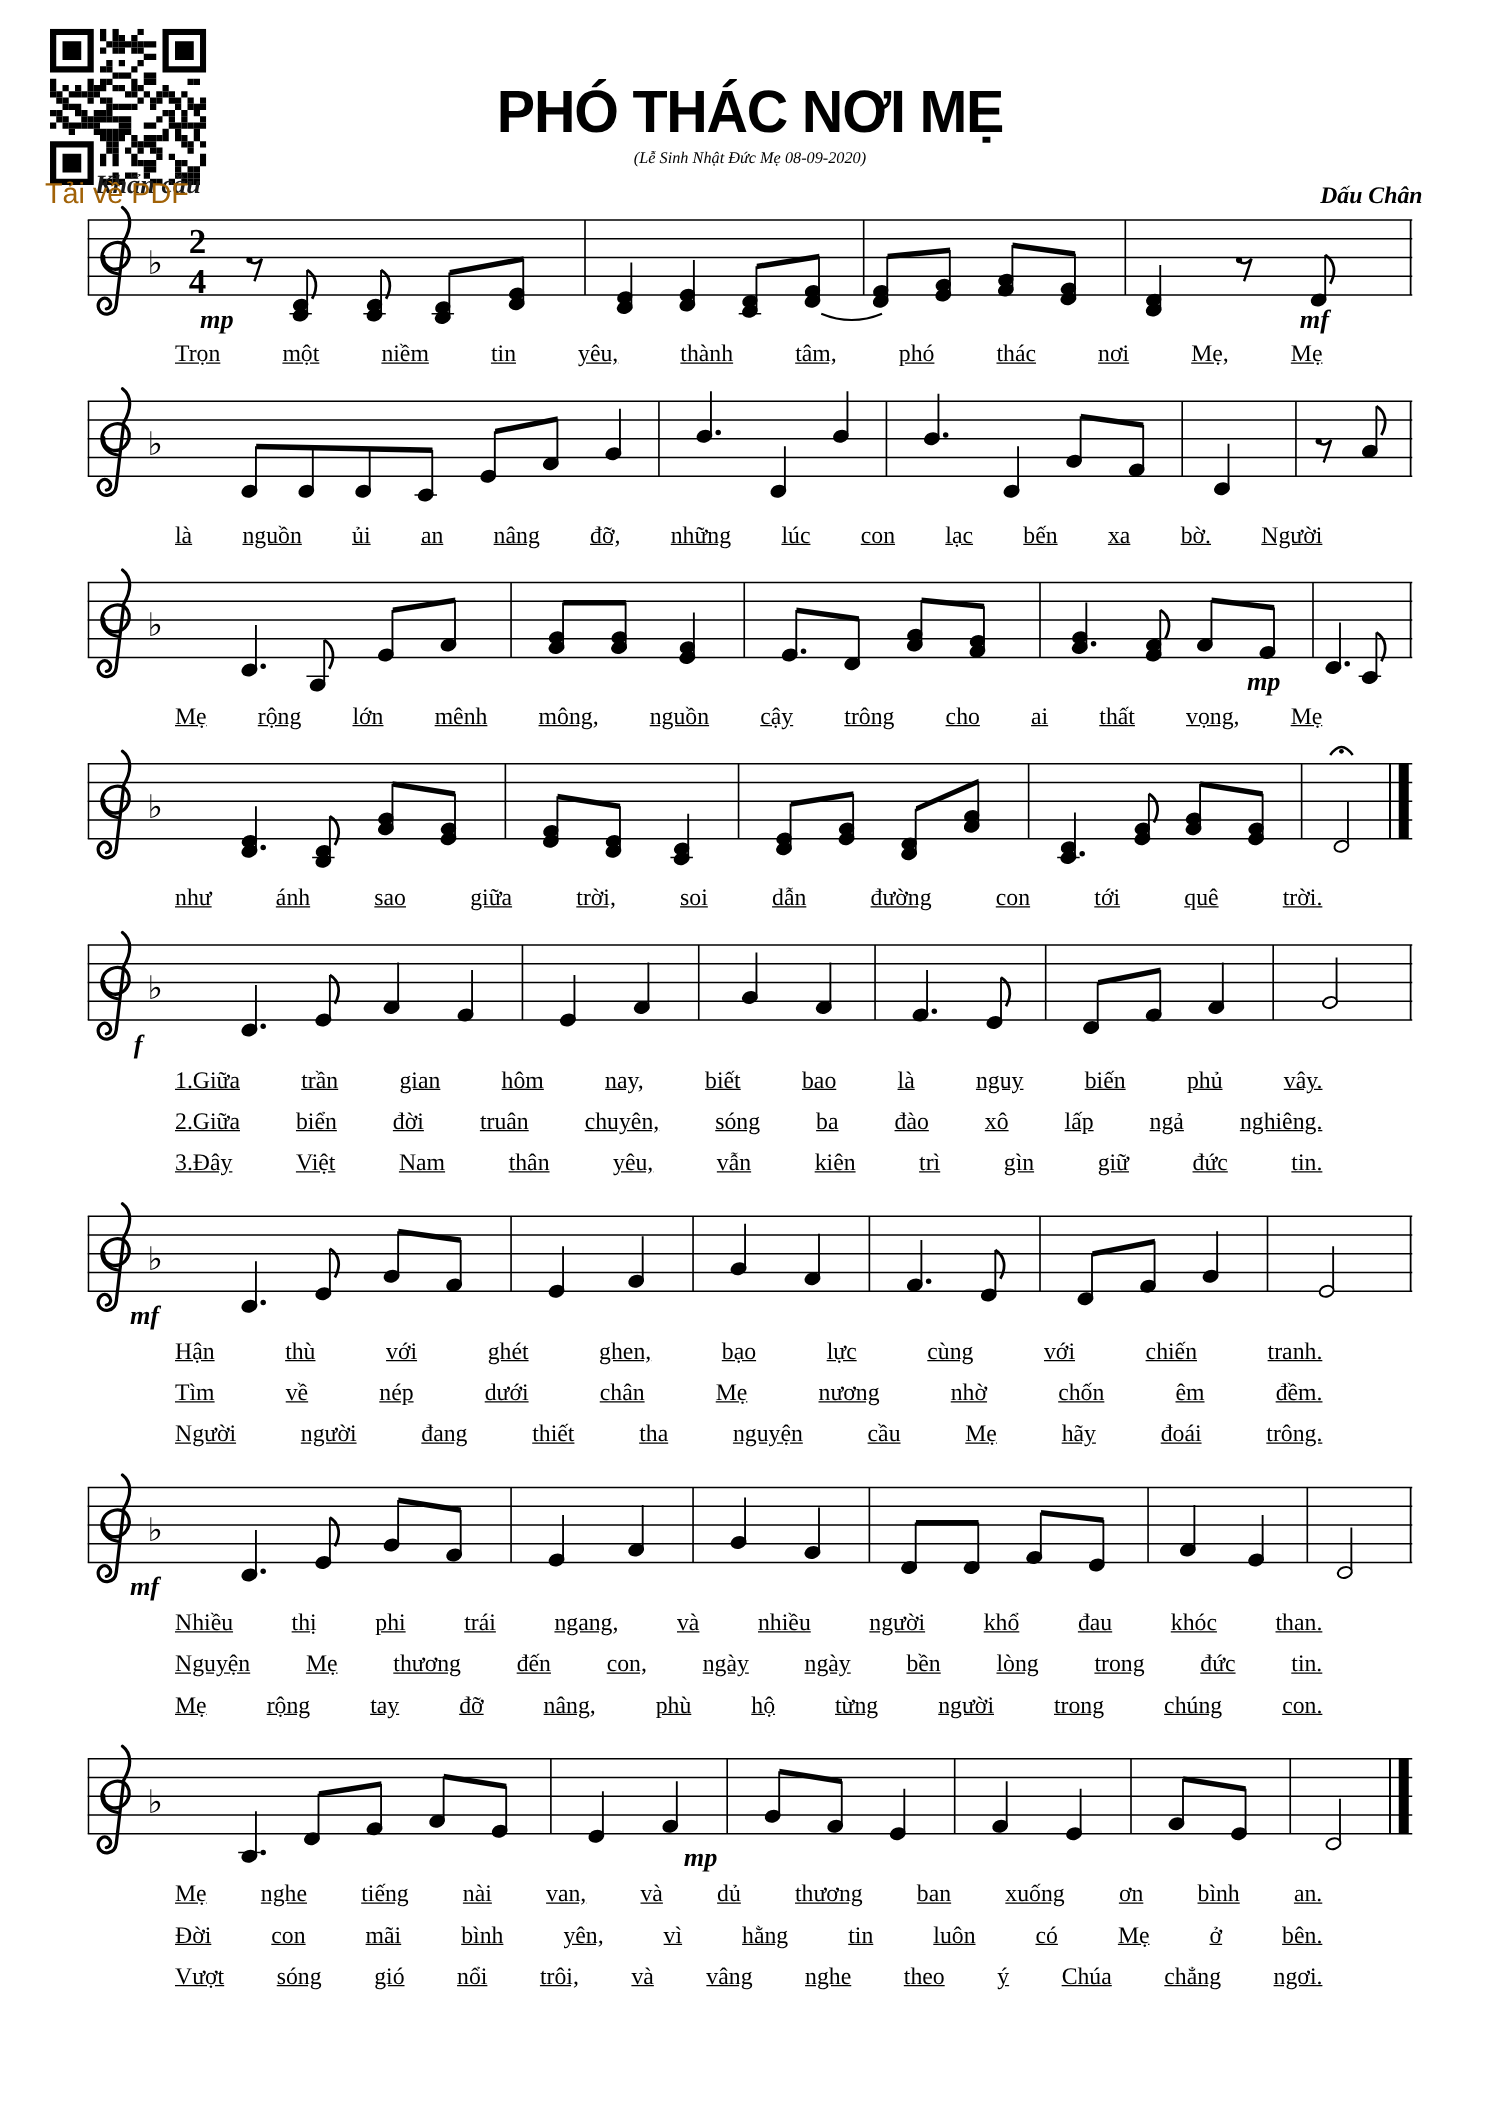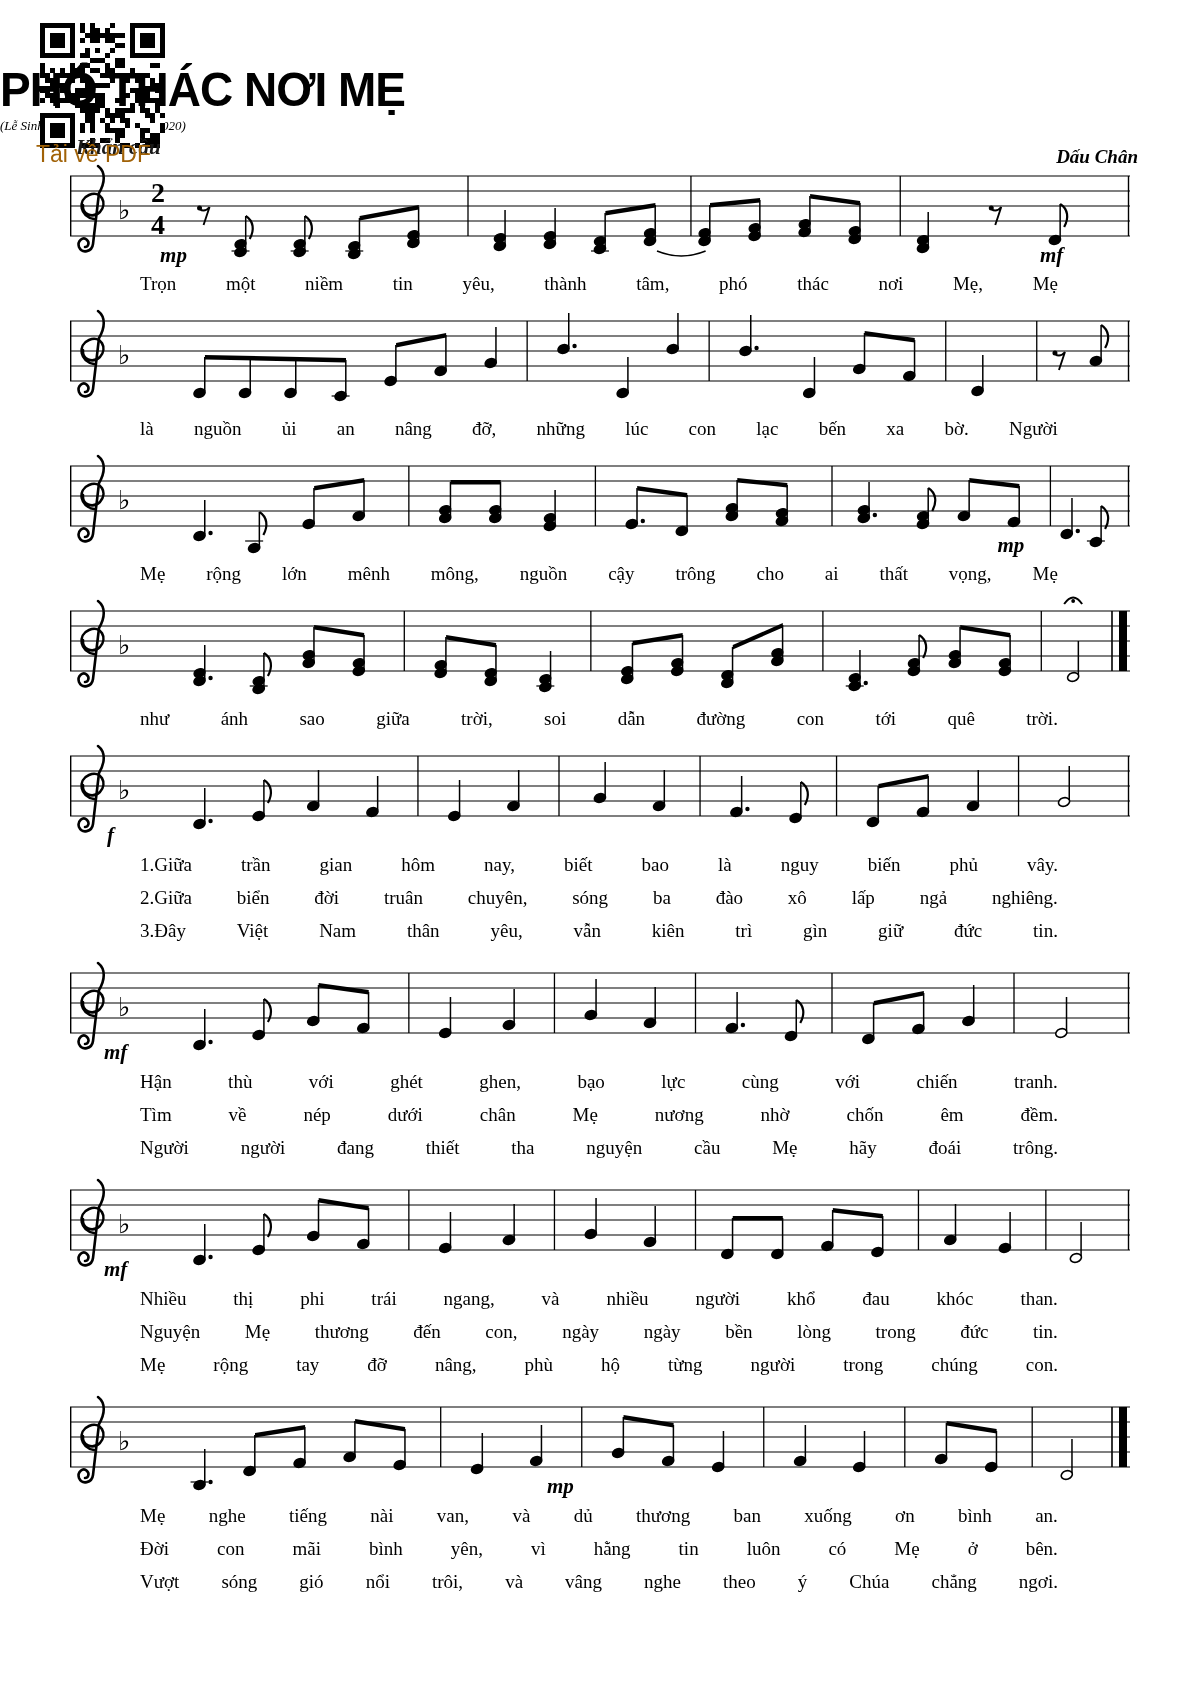--- a/index.html
+++ b/index.html
@@ -8,33 +8,33 @@
 
   
   .qr-block{position:absolute;left:40px;top:23px;width:200px;height:165px;}
   .qr-block svg{display:block;}
   .qr-watermark{position:absolute;left:36px;top:112px;font-family:"Liberation Serif",serif;
     font-style:italic;font-weight:bold;font-size:21px;color:#1a1a1a;white-space:nowrap;}
   .qr-caption{position:absolute;left:-4px;top:118px;font-family:"Liberation Sans",sans-serif;
     font-size:23px;color:#a16207;white-space:nowrap;}
 
   
-  .header{padding-top:62px;}
+  .header{padding-top:62px;text-align:center;}
   .title{margin:0;font-family:"Liberation Sans",sans-serif;font-weight:bold;
     font-size:46px;letter-spacing:-1px;transform:scaleY(1.04);}
   .subtitle{margin-top:2px;font-style:italic;font-size:13px;}
   .composer{position:absolute;right:62px;top:146px;font-weight:bold;font-style:italic;font-size:19px;}
 
   
   #systems{margin-top:22px;}
   .system{position:relative;margin-left:70px;width:1060px;}
   .system svg{display:block;}
   .lyrics{width:1060px;}
   .lyric-row{display:flex;justify-content:space-between;align-items:baseline;
-    padding:0 72px 0 70px;font-size:19px;height:31px;line-height:31px;}
+    padding:0 72px 0 70px;font-size:19px;height:31px;line-height:31px;text-decoration:underline;}
   .verse .lyric-row{height:33px;line-height:33px;}
   .system{margin-bottom:2px;}
   .system.verse{margin-bottom:6px;}
   .dyn{font-family:"Liberation Serif",serif;}
 </style>
 </head>
 <body>
 
 <div class="page">
 

